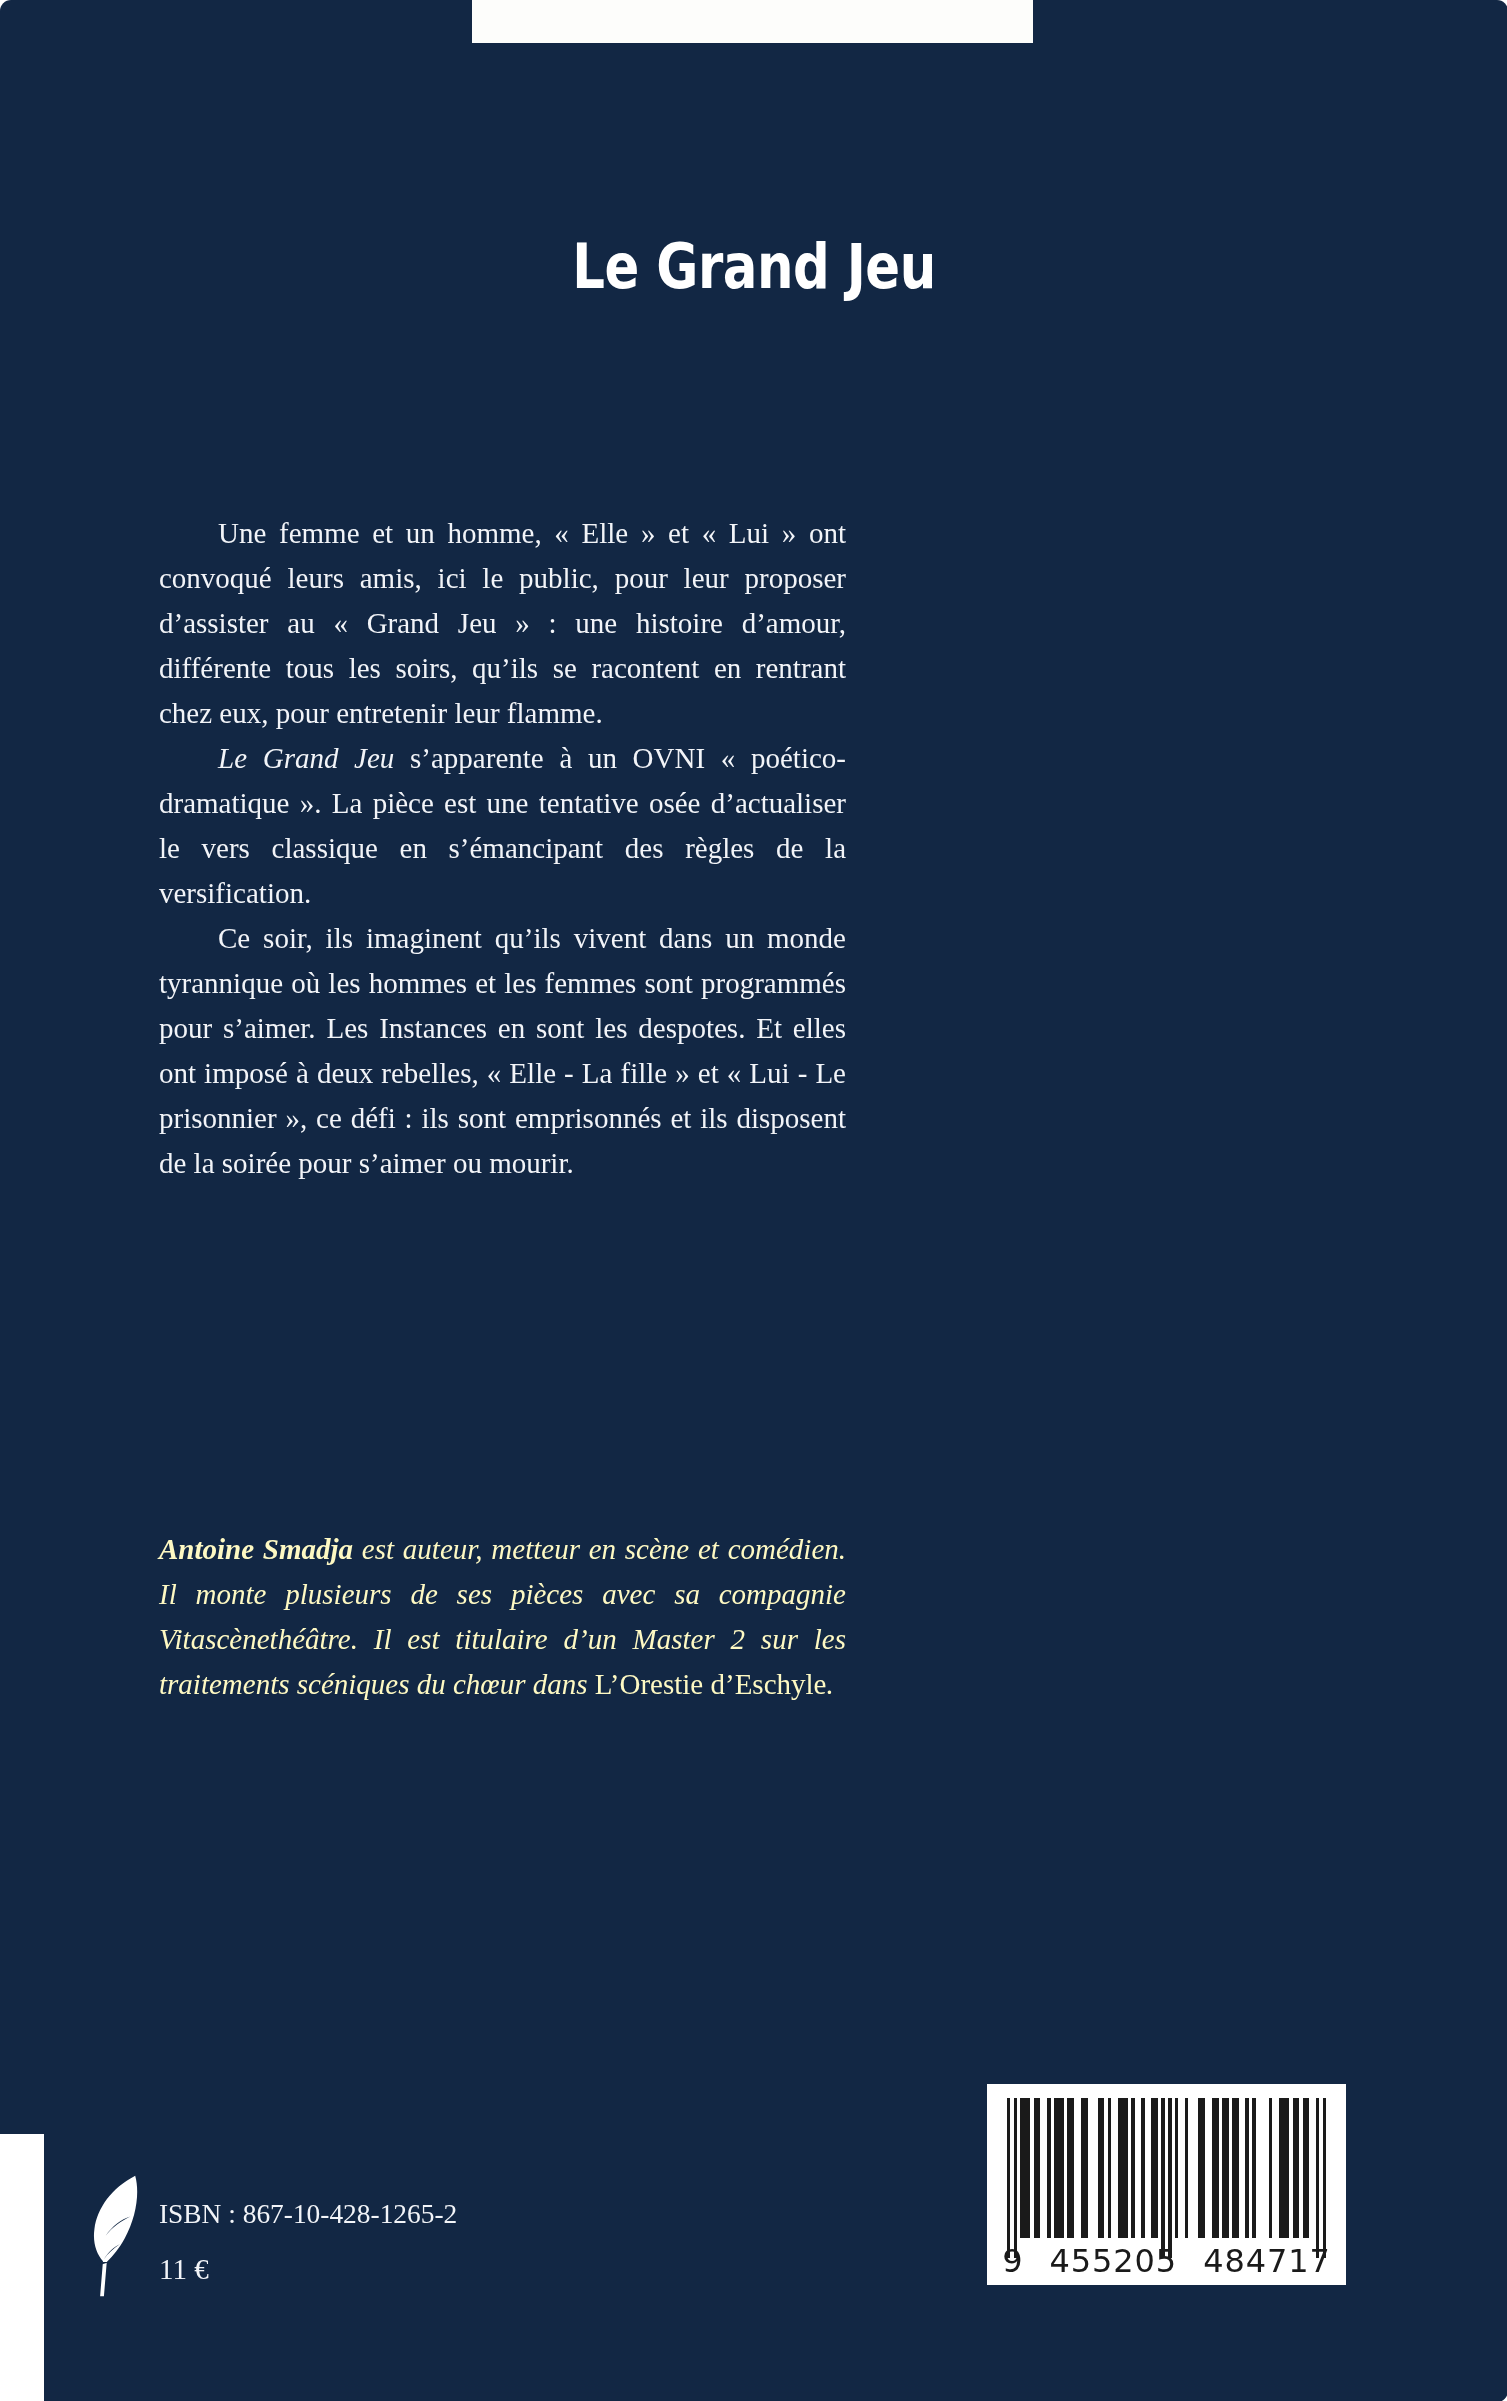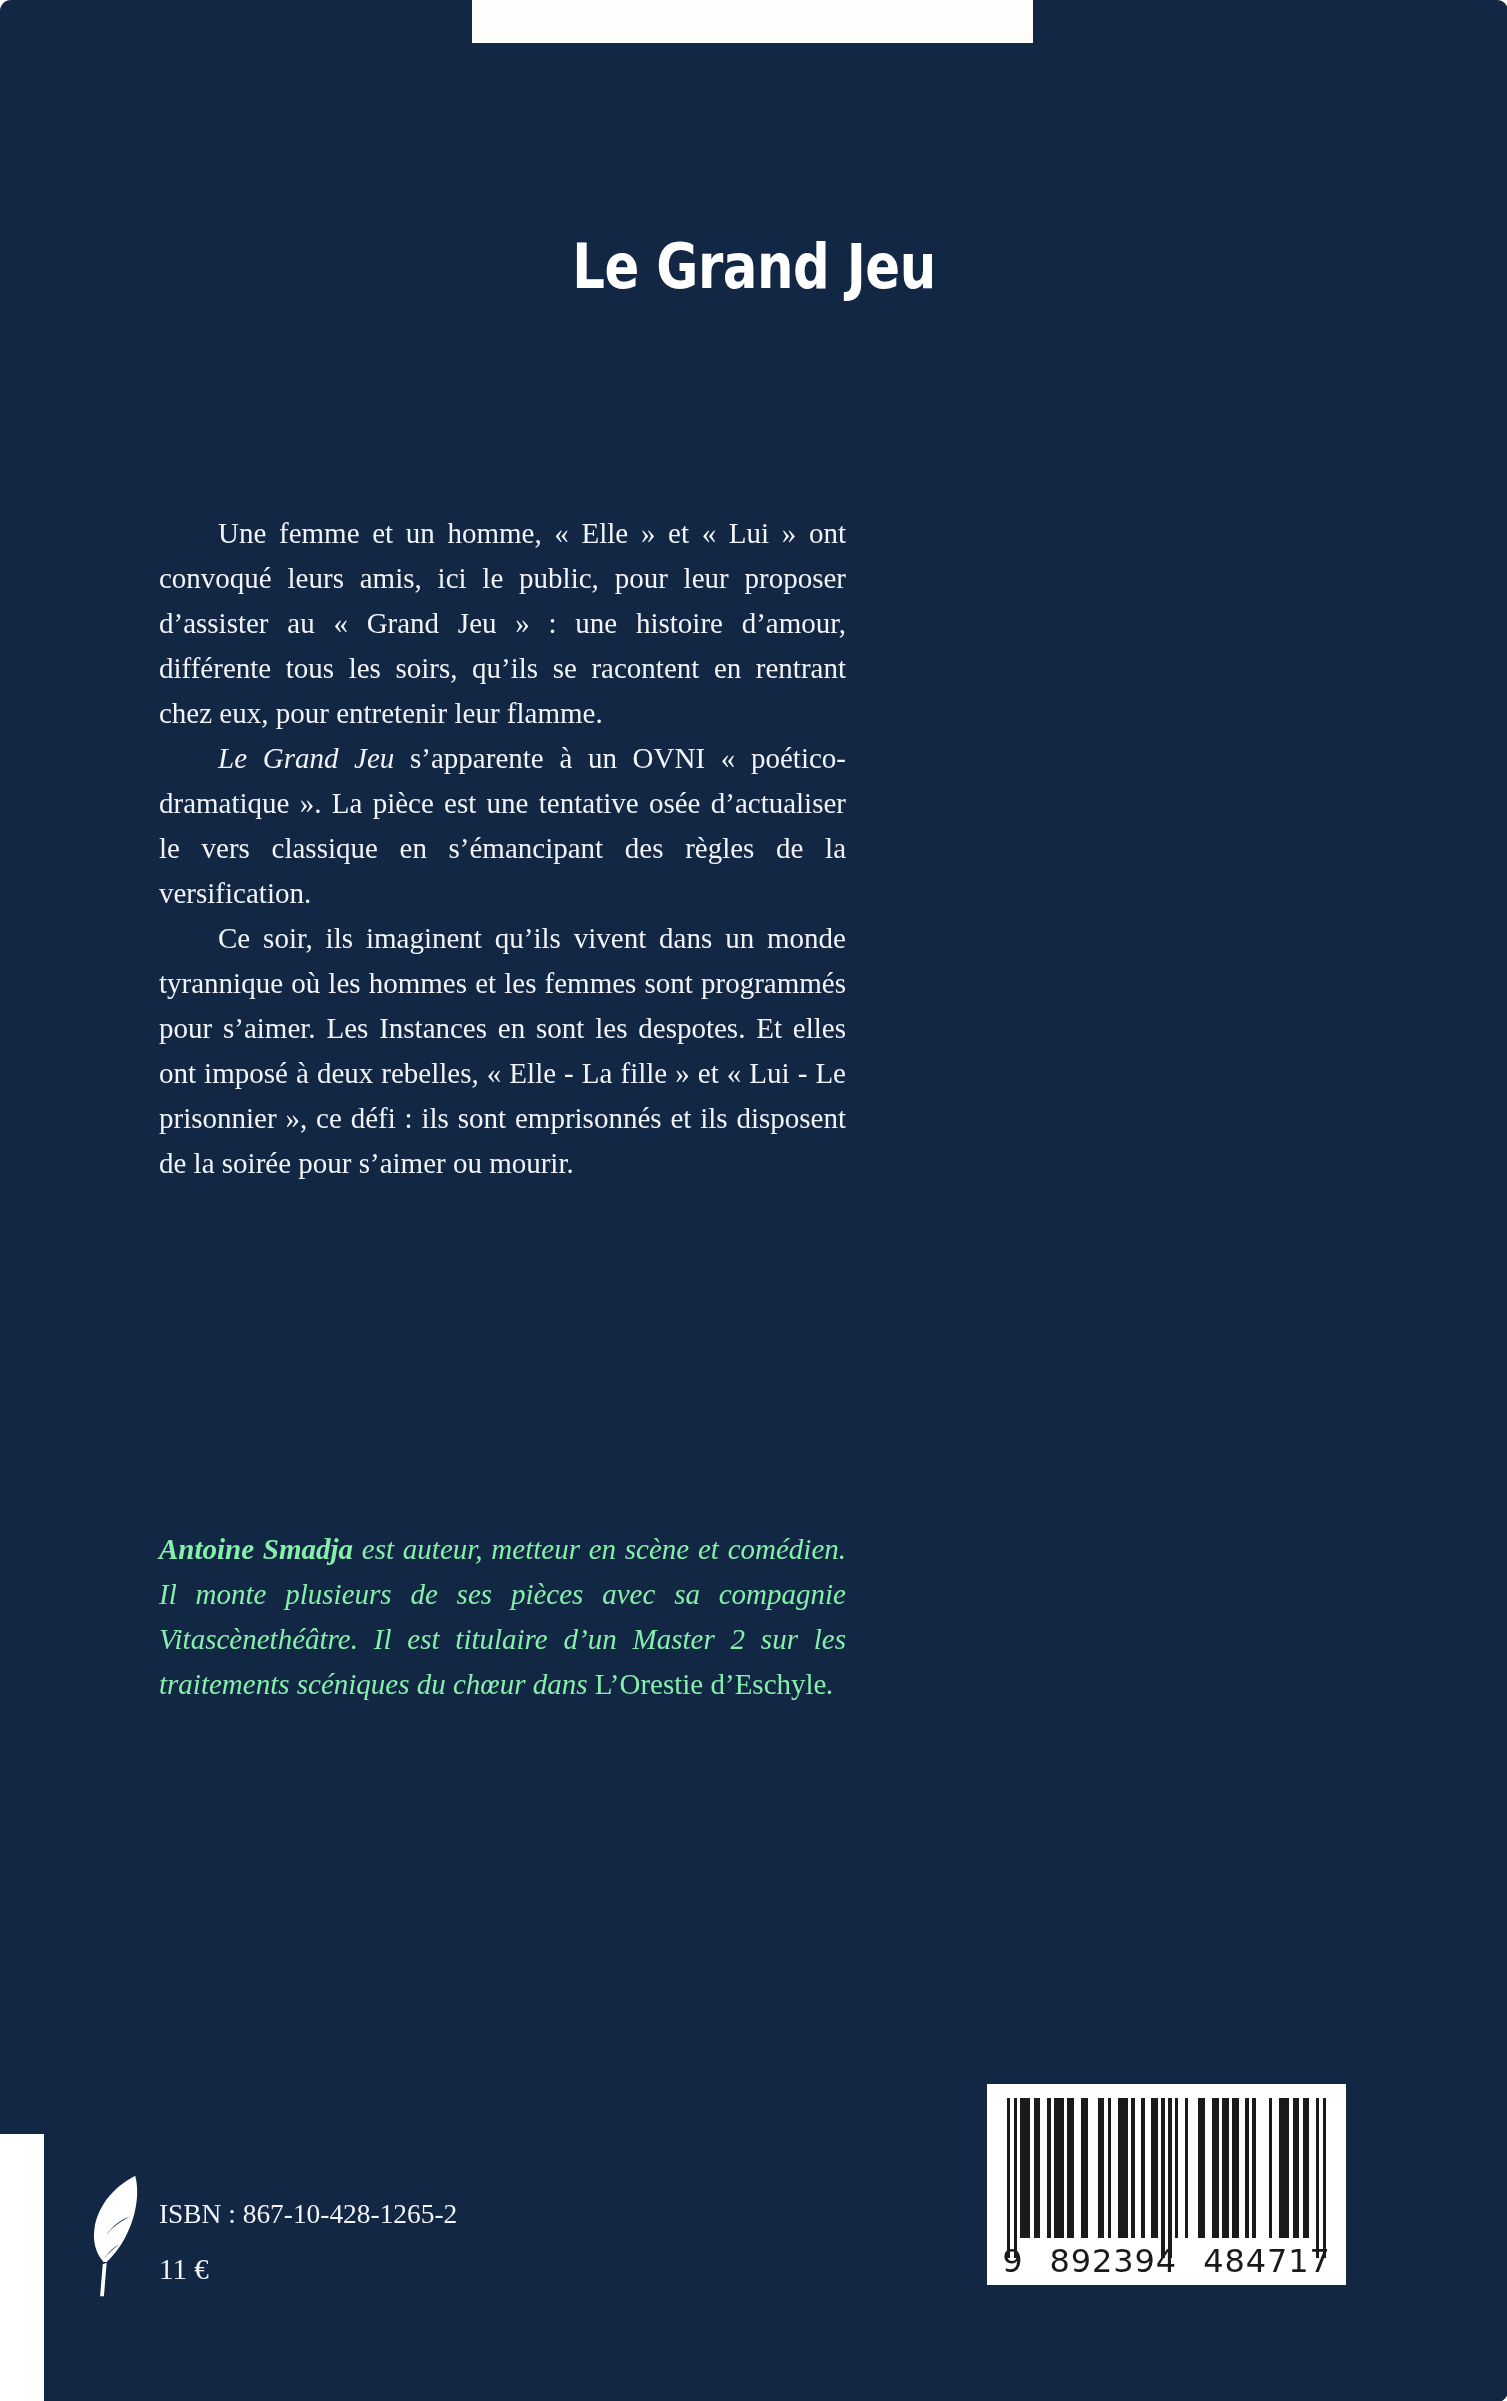--- a/index.html
+++ b/index.html
@@ -76,21 +76,21 @@
   .blurb p { text-indent: 59px; }
   .blurb p + p { margin-top: 0; }
   .blurb .it { font-style: italic; }
 
   
   .bio {
     position: absolute;
     top: 1527px;
     left: 159px;
     width: 687px;
-    color: #86efac;
+    color: #fef9c3;
     font-size: 29px;
     line-height: 45px;
     font-style: italic;
     text-align: justify;
     text-justify: inter-word;
   }
   .bio .name { font-weight: 700; }
   .bio .roman { font-style: normal; }
 
   
@@ -248,19 +248,19 @@
         <i style="left: 87.3684%; width: 1.05263%;"></i>
         <i style="left: 89.4737%; width: 1.05263%;"></i>
         <i style="left: 90.5263%; width: 1.05263%;"></i>
         <i style="left: 92.6316%; width: 1.05263%;"></i>
         <i style="left: 93.6842%; width: 1.05263%;"></i>
         <i class="guard" style="left: 96.8421%; width: 1.05263%;"></i>
         <i class="guard" style="left: 98.9474%; width: 1.05263%;"></i>
       </div>
     <div class="barcode-digits">
       <span class="grp">9</span>
-      <span class="grp">892394</span>
+      <span class="grp">455205</span>
       <span class="grp">484717</span>
     </div>
   </div>
 
 </div>
 
 
 </body></html>

